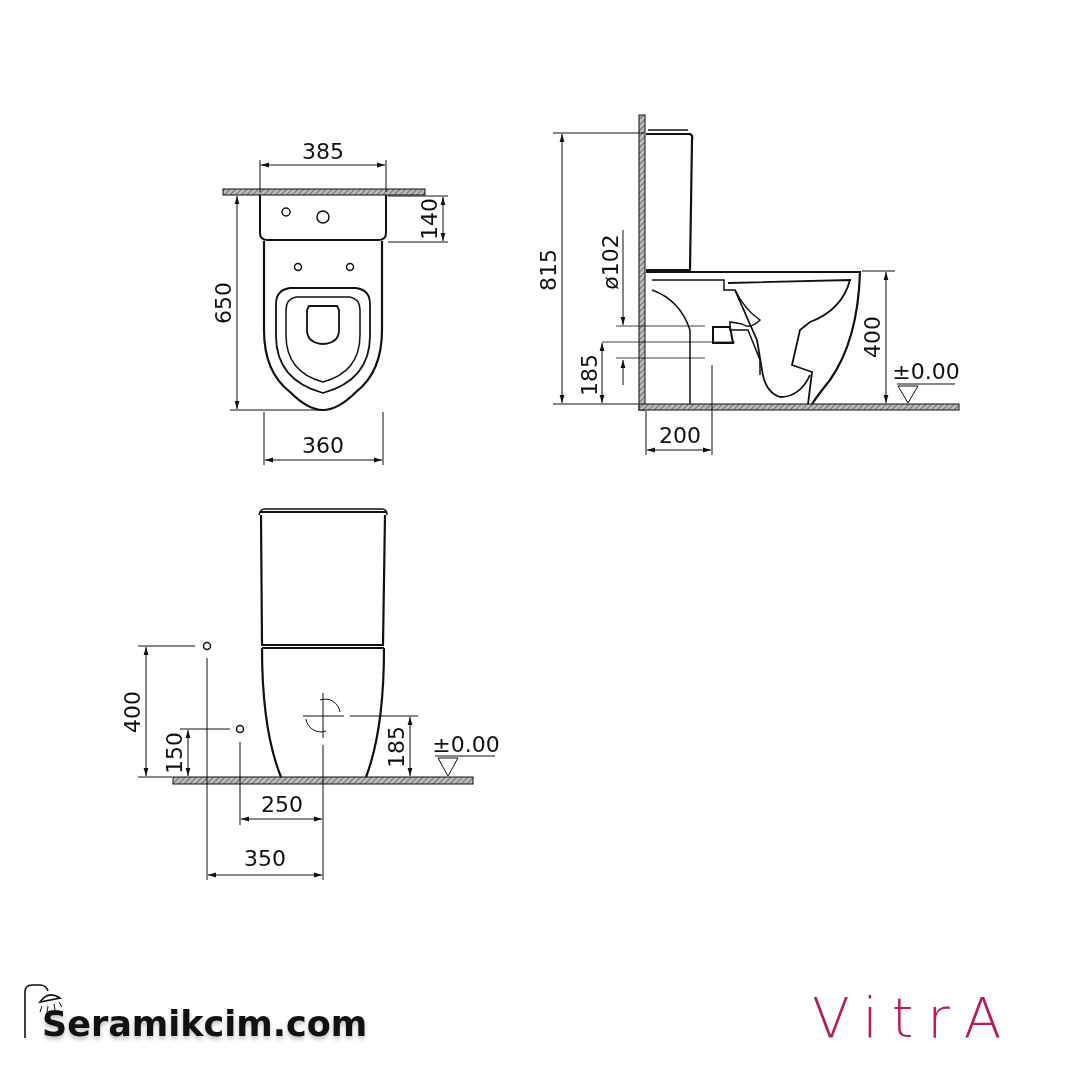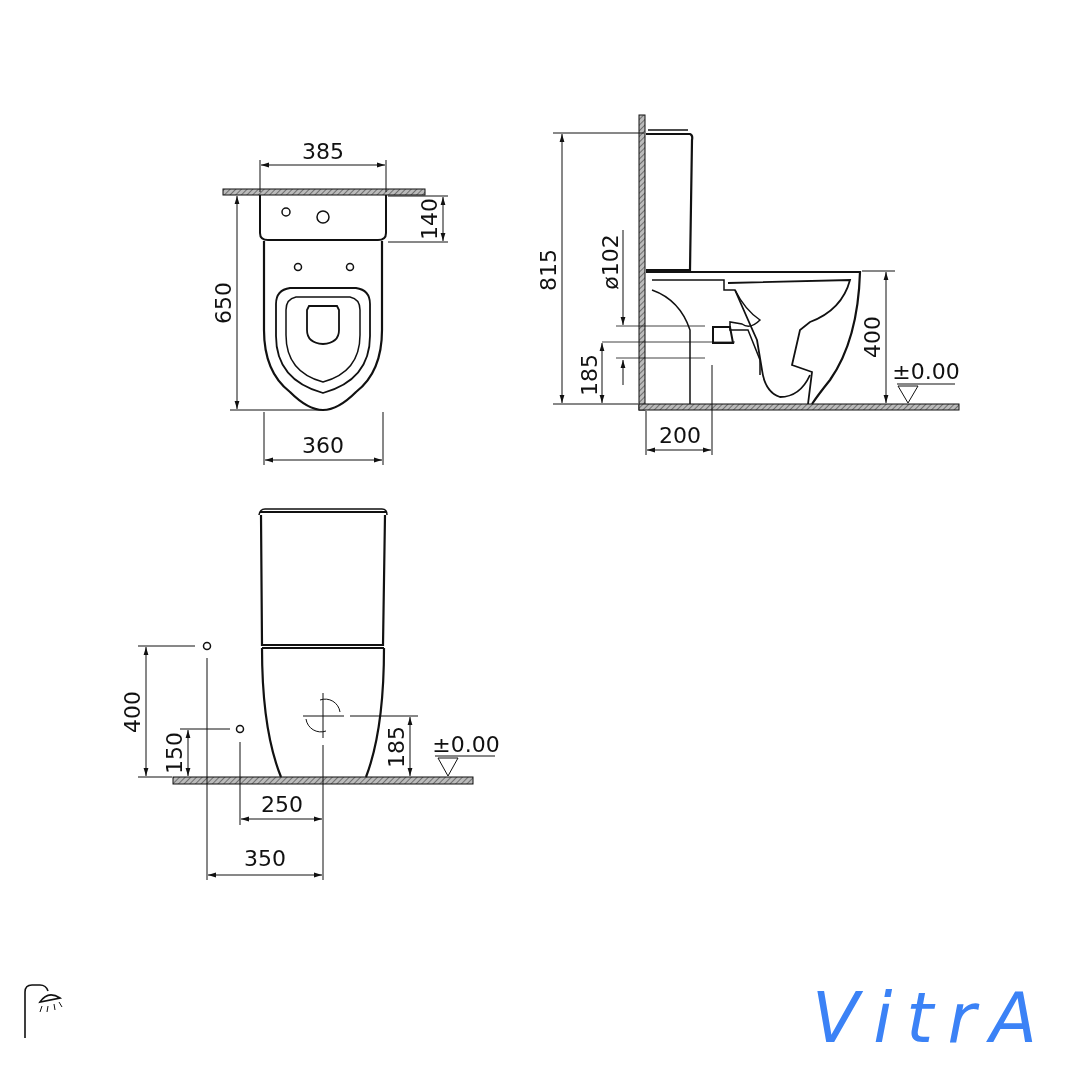--- a/index.html
+++ b/index.html
@@ -3,21 +3,21 @@
 <meta charset="utf-8">
 <style>
   html,body{margin:0;padding:0;background:#fff;}
   body{width:1080px;height:1080px;position:relative;overflow:hidden;font-family:"Liberation Sans",sans-serif;}
   #drawing{position:absolute;left:0;top:0;width:1080px;height:1080px;}
   .dim{font-family:"DejaVu Sans",sans-serif;font-size:22px;fill:#111;}
   .ln{stroke:#111;fill:none;}
   .brand-left{position:absolute;left:22px;top:982px;height:70px;width:380px;}
   .brand-left .name{position:absolute;left:20px;top:22px;font-family:"DejaVu Sans",sans-serif;font-weight:bold;font-size:35px;color:#111;letter-spacing:0px;text-shadow:0 3px 4px rgba(0,0,0,0.25);}
   .brand-right{position:absolute;left:812px;top:982px;width:250px;height:72px;}
-  .brand-right .logo{font-family:"DejaVu Sans",sans-serif;font-weight:200;font-size:69px;color:#3b82f6;letter-spacing:14px;line-height:72px;font-style:italic;}
+  .brand-right .logo{font-family:"DejaVu Sans",sans-serif;font-weight:200;font-size:55px;color:#be185d;letter-spacing:14px;line-height:72px;}
 </style>
 </head>
 <body>
 
 <svg id="drawing" viewBox="0 0 1080 1080" xmlns="http://www.w3.org/2000/svg">
   <defs>
     <pattern id="hatch" width="4" height="4" patternUnits="userSpaceOnUse" patternTransform="rotate(45)">
       <rect width="4" height="4" fill="#bbb"></rect>
       <line x1="0" y1="0" x2="0" y2="4" stroke="#555" stroke-width="1.5"></line>
     </pattern>
@@ -155,17 +155,18 @@
 
 <div class="brand-left">
   <svg width="44" height="58" viewBox="0 0 44 58" style="position:absolute;left:0;top:0;">
     <path d="M3,56 L3,10 Q3,3 10,3 L18,3 Q24,3 26,9" fill="none" stroke="#111" stroke-width="1.6"></path>
     <path d="M18,20 Q26,8 38,16 Z" fill="none" stroke="#111" stroke-width="1.6"></path>
     <line x1="20" y1="24" x2="18" y2="30" stroke="#111" stroke-width="1"></line>
     <line x1="26" y1="24" x2="25" y2="30" stroke="#111" stroke-width="1"></line>
     <line x1="32" y1="22" x2="33" y2="28" stroke="#111" stroke-width="1"></line>
     <line x1="37" y1="20" x2="40" y2="25" stroke="#111" stroke-width="1"></line>
   </svg>
+  <span class="name">Seramikcim.com</span>
 </div>
 
 <div class="brand-right">
   <span class="logo">VitrA</span>
 </div>
 
 </body></html>

